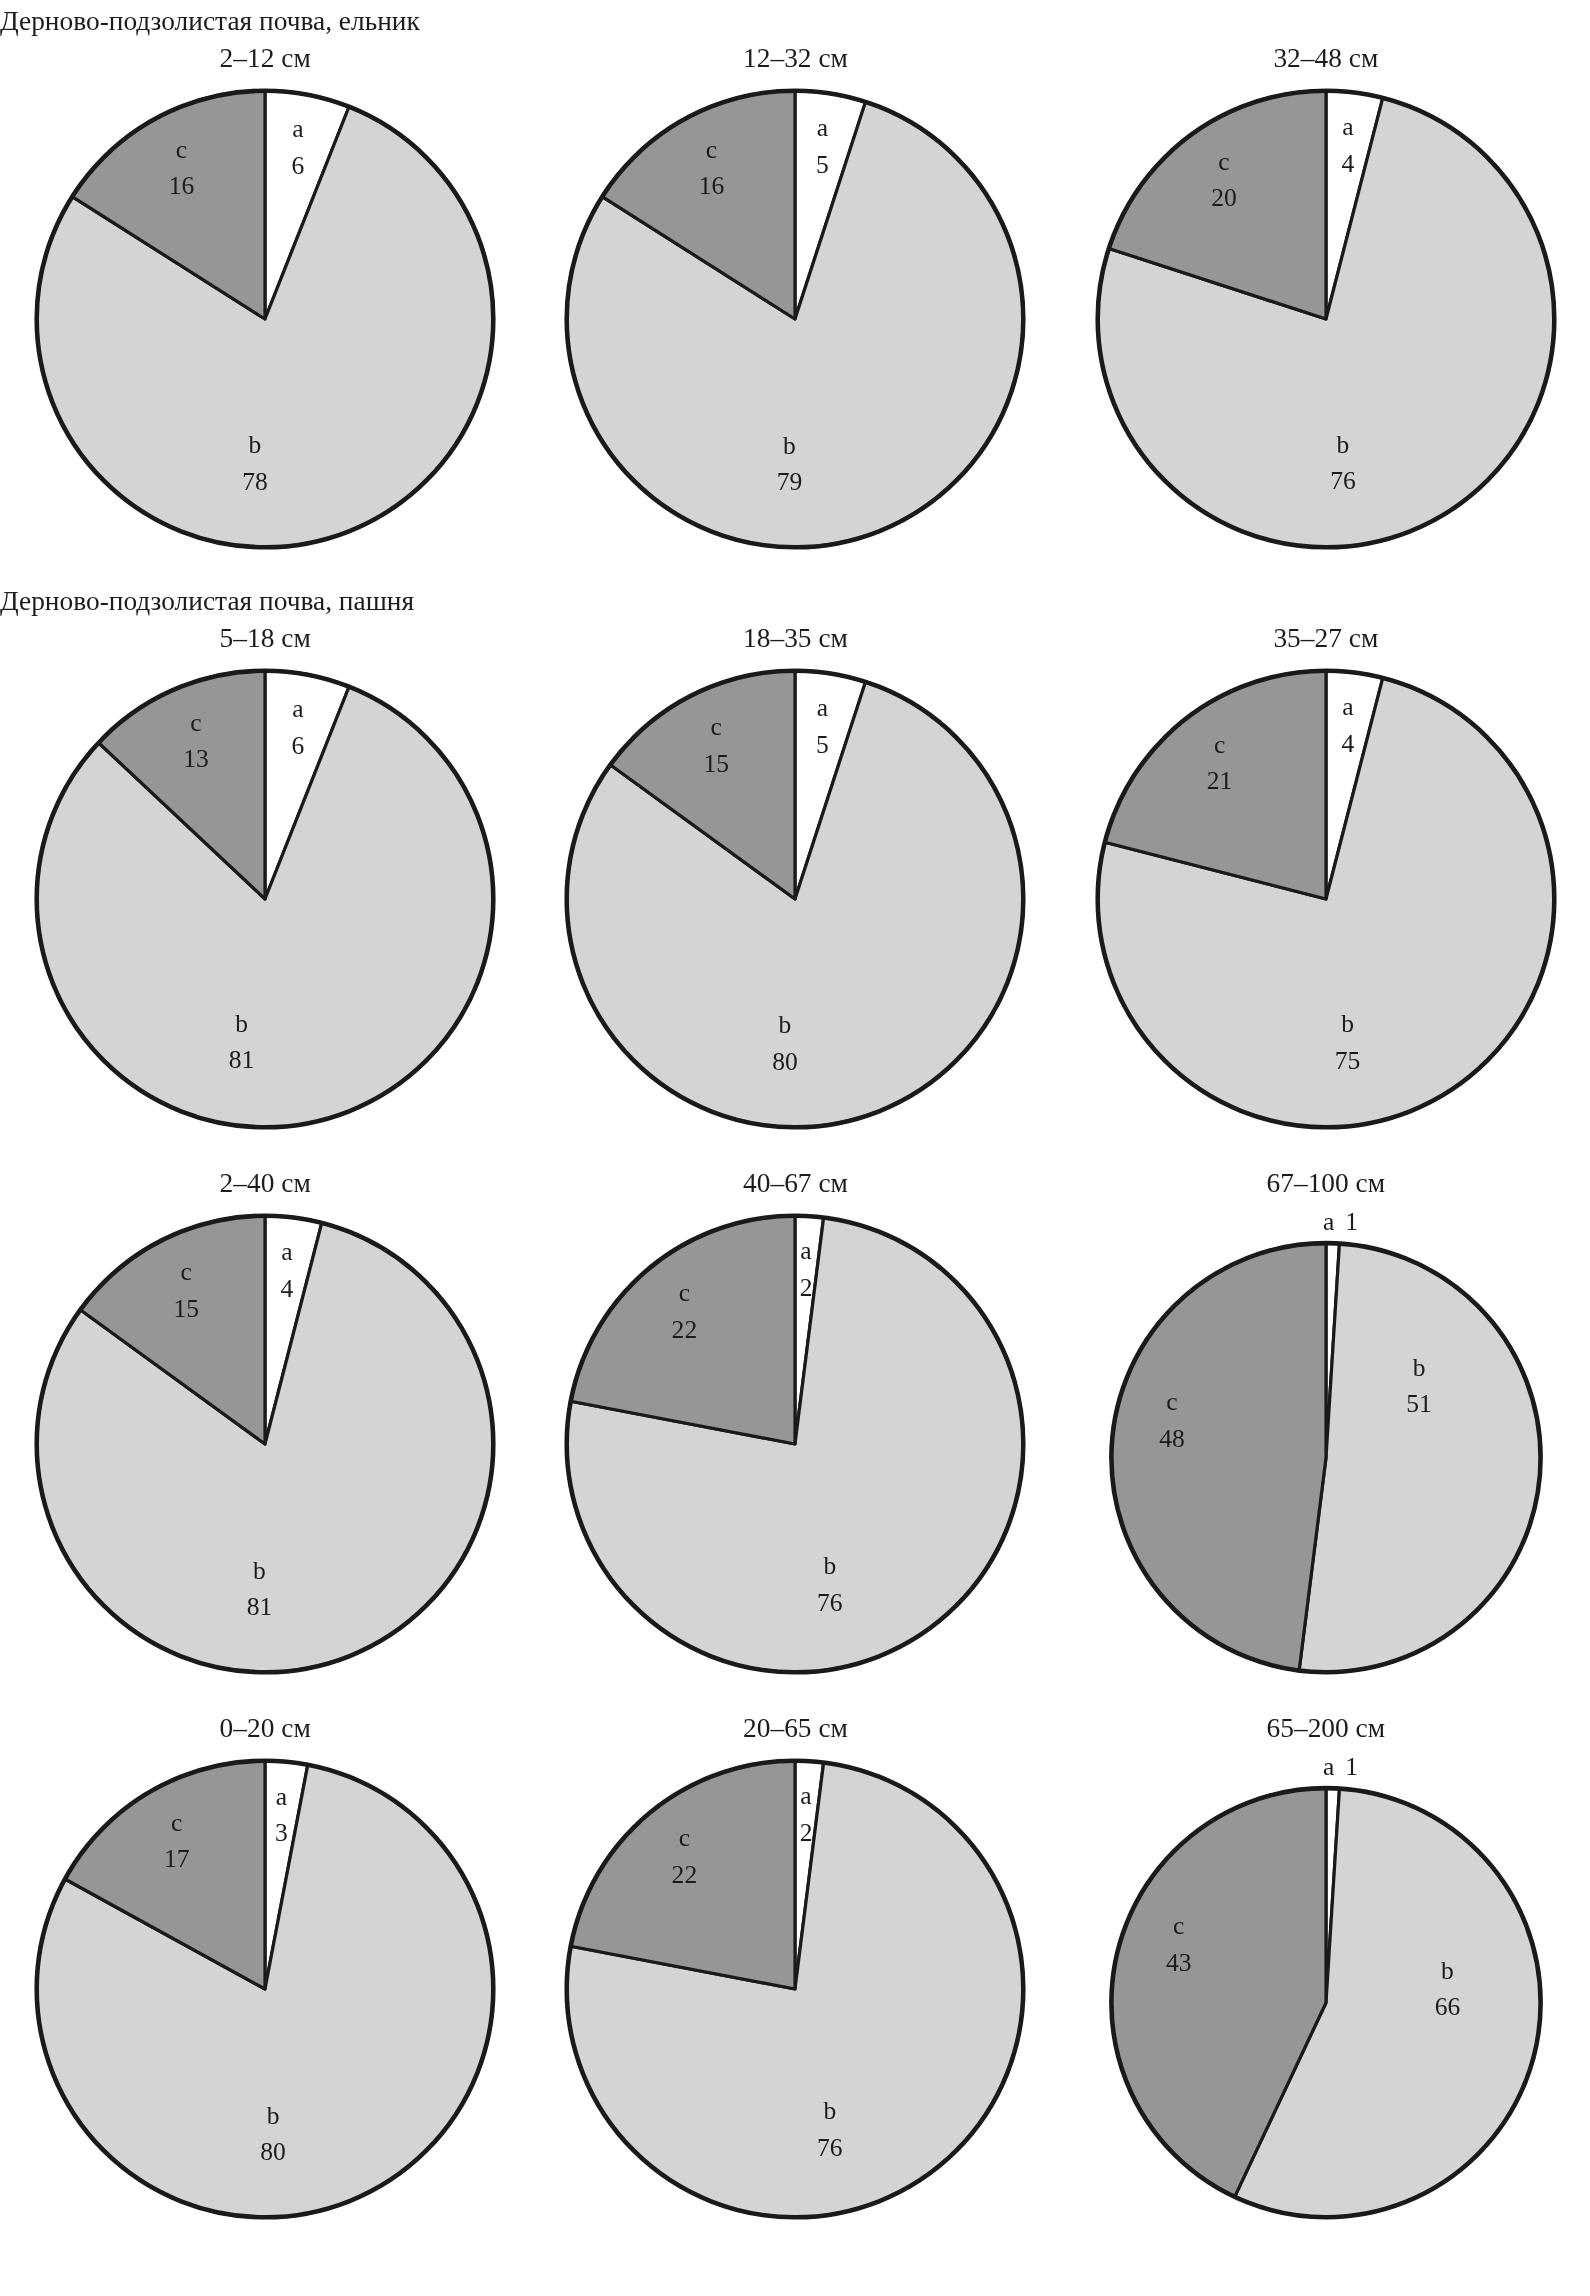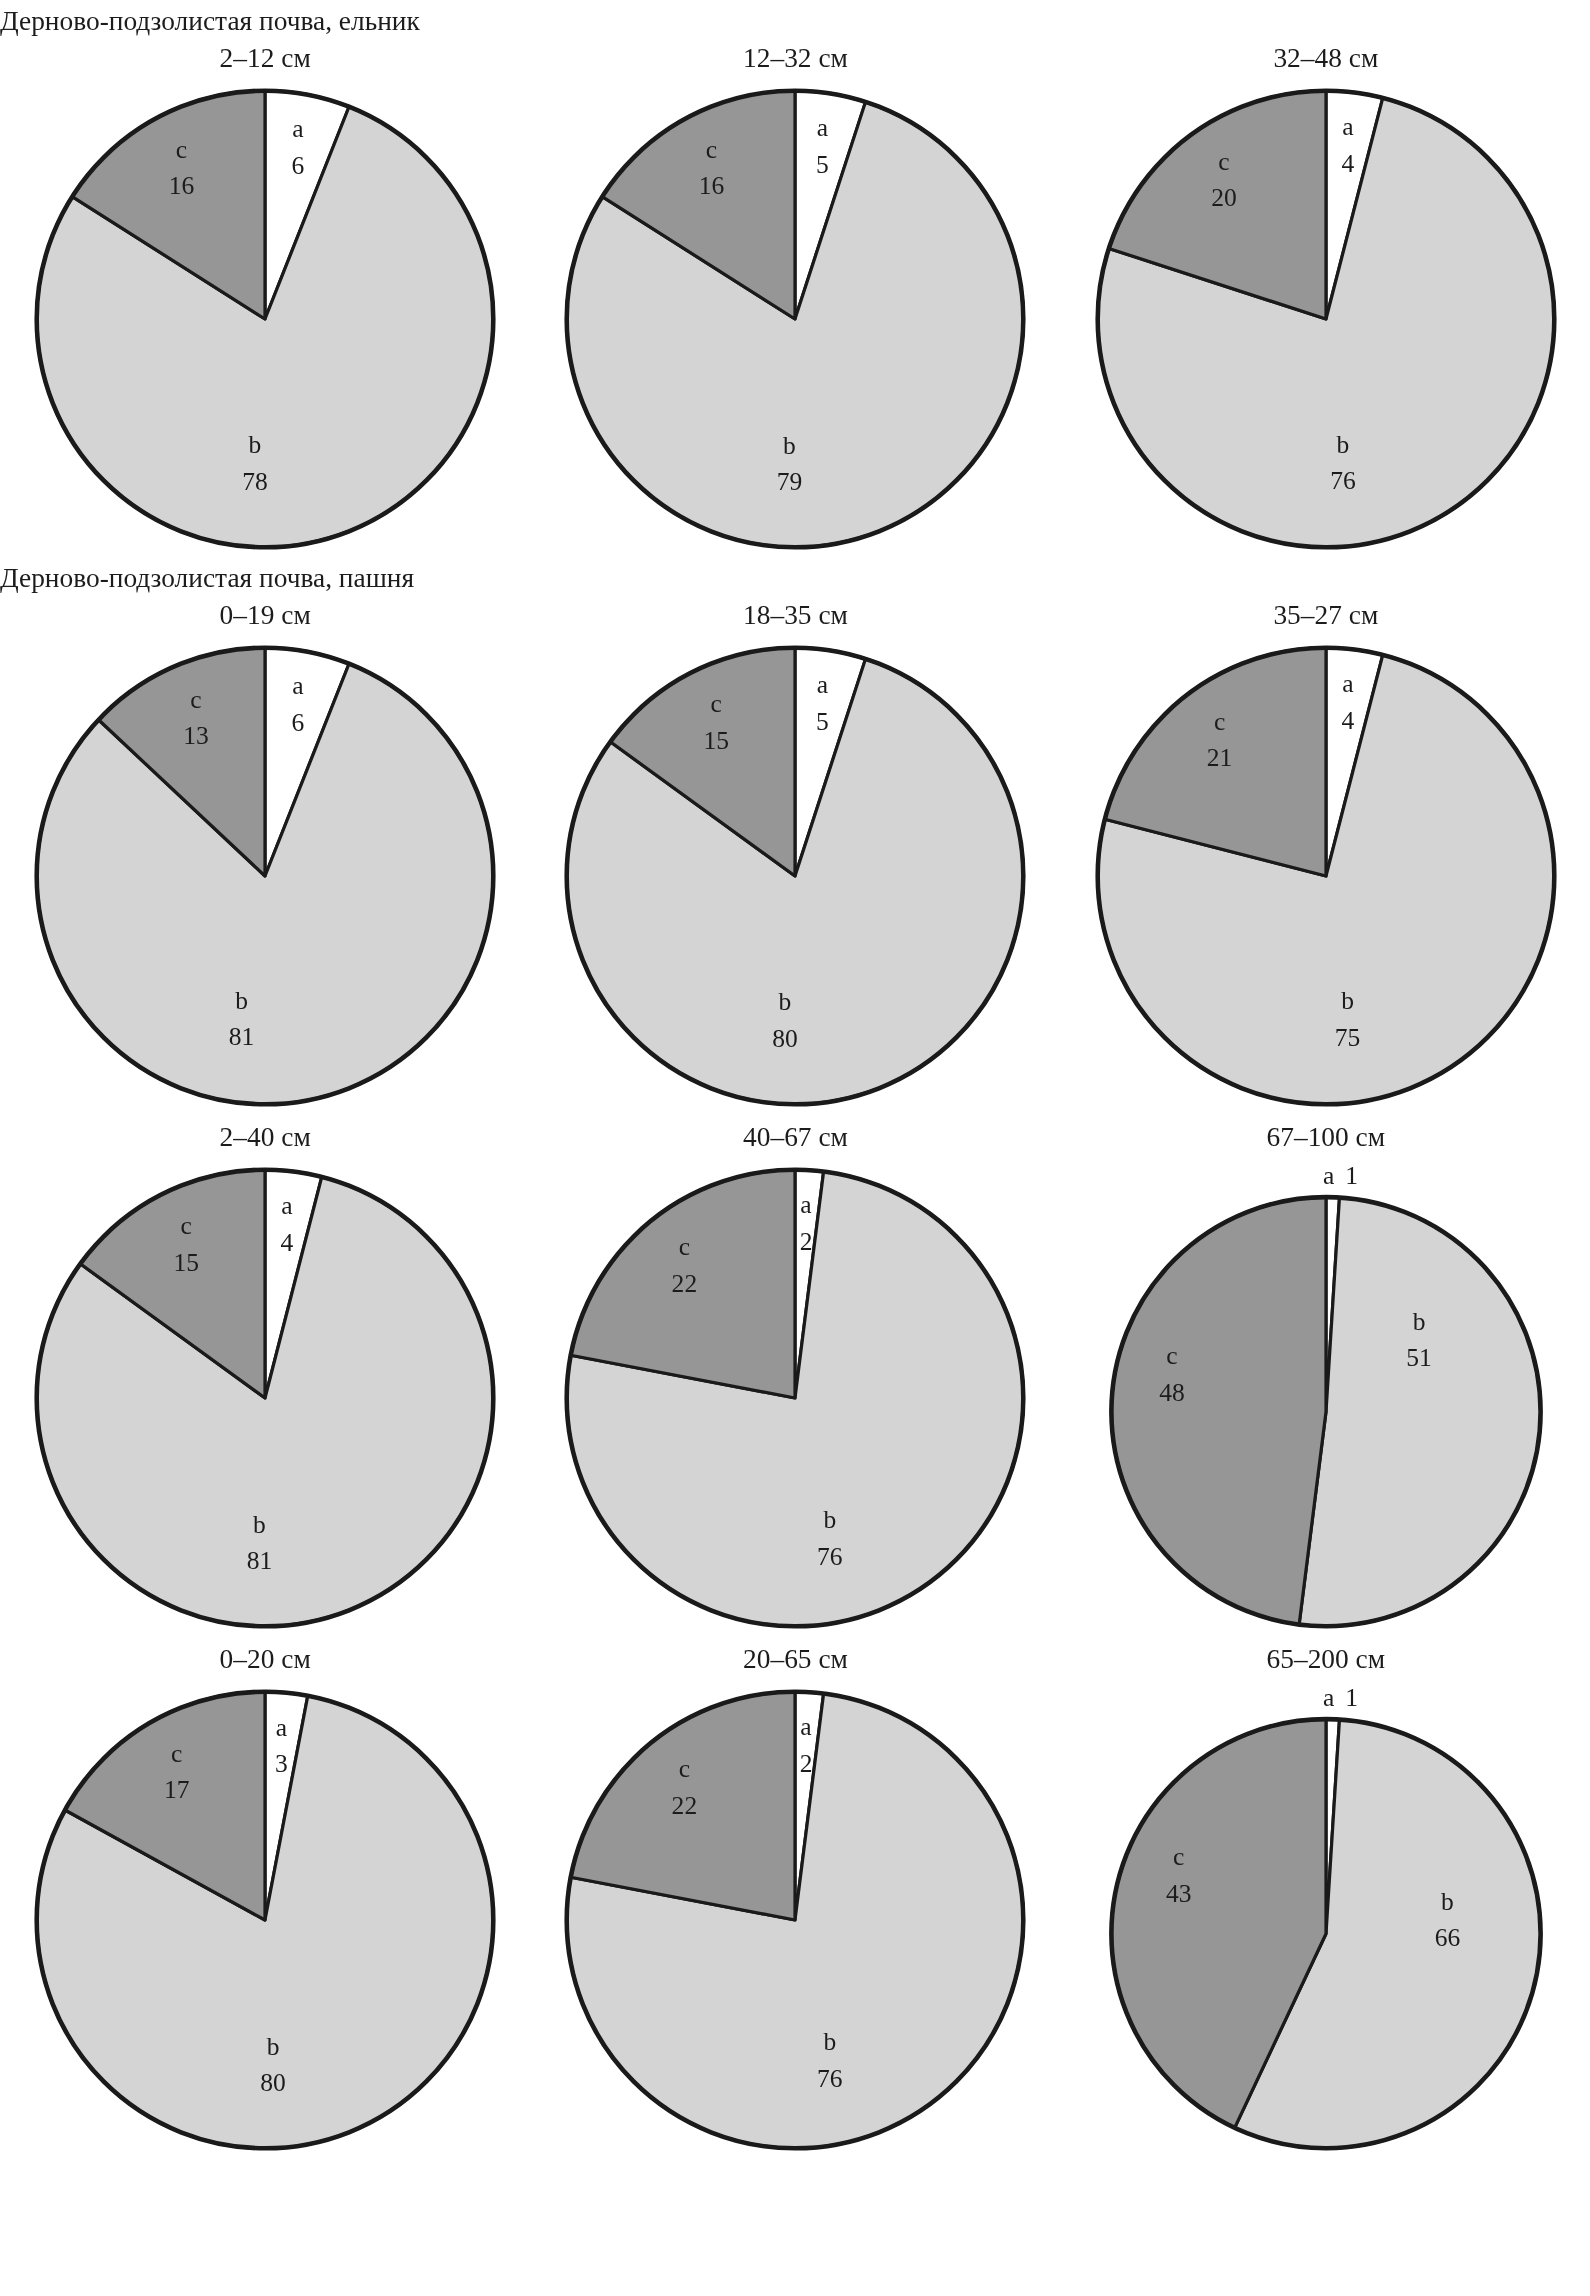--- a/index.html
+++ b/index.html
@@ -2,21 +2,21 @@
 <html style="font-size:14.6px"><head>
 <meta charset="utf-8">
 <style>
   html,body{margin:0;padding:0;background:#ffffff;}
   body{
     width:1591px;
     font-family:"Liberation Serif","DejaVu Serif",serif;
     color:#1c1c1c;
   }
   #figure{padding-top:3.7px;}
-  .section{margin-top:0;}
+  .section{margin-top:23px;}
   .section:first-child{margin-top:0;}
   .section-title{
     font-size:27.4px;
     line-height:35px;
     text-align:left;
     white-space:nowrap;
   }
   .chart-row{
     display:grid;
     grid-template-columns:repeat(3,1fr);
@@ -88,21 +88,21 @@
             <text x="178.3" y="101.3" text-anchor="middle">c</text>
             <text x="178.3" y="141.3" text-anchor="middle">20</text>
           </svg>
         </div>
       </div>
     </div>
     <div class="section">
       <div class="section-title">Дерново-подзолистая почва, пашня</div>
       <div class="chart-row">
         <div class="pie-cell">
-          <div class="pie-title">0–19 см</div>
+          <div class="pie-title">5–18 см</div>
           <svg width="530" height="484" viewBox="0 0 580 530">
             <path d="M 290 265 L 290.00 15.00 A 250 250 0 0 1 382.03 32.56 Z" fill="#ffffff" stroke="#1a1a1a" stroke-width="3.5" stroke-linejoin="round" stroke-linecap="round"></path>
             <path d="M 290 265 L 382.03 32.56 A 250 250 0 1 1 107.76 93.86 Z" fill="#d4d4d4" stroke="#1a1a1a" stroke-width="3.5" stroke-linejoin="round" stroke-linecap="round"></path>
             <path d="M 290 265 L 107.76 93.86 A 250 250 0 0 1 290.00 15.00 Z" fill="#969696" stroke="#1a1a1a" stroke-width="3.5" stroke-linejoin="round" stroke-linecap="round"></path>
             <circle cx="290" cy="265" r="250" fill="none" stroke="#1a1a1a" stroke-width="5"></circle>
             <text x="326.1" y="65.9" text-anchor="middle">a</text>
             <text x="326.1" y="105.9" text-anchor="middle">6</text>
             <text x="264.3" y="410.4" text-anchor="middle">b</text>
             <text x="264.3" y="450.4" text-anchor="middle">81</text>
             <text x="214.5" y="80.6" text-anchor="middle">c</text>

